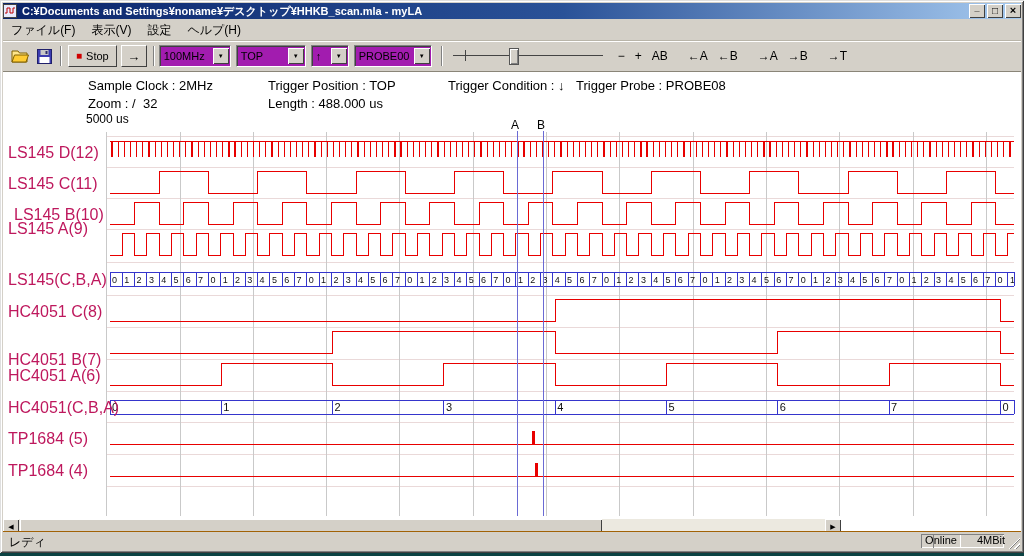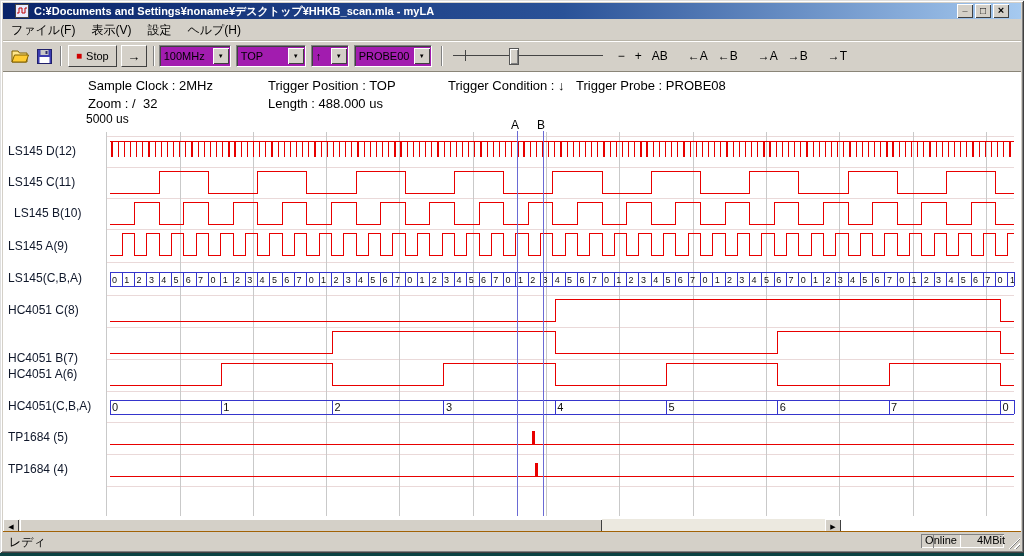--- a/index.html
+++ b/index.html
@@ -2,21 +2,21 @@
 <html><head>
 <meta charset="utf-8">
 <style>
   html,body{margin:0;padding:0;background:#000;}
   .app{position:relative;width:1024px;height:556px;background:#0b4343;font-family:"Liberation Sans",sans-serif;overflow:hidden;}
   .window{position:absolute;left:0;top:0;width:1024px;height:553px;background:#d4d0c8;
     box-shadow:inset 1px 1px 0 #dfdfdf, inset -1px -1px 0 #404040, inset 2px 2px 0 #ffffff, inset -2px -2px 0 #808080;}
   
   .titlebar{position:absolute;left:3px;top:3px;right:3px;height:16px;
     background:linear-gradient(90deg,#0a246a 0%,#2a5298 55%,#a6caf0 100%);
-    display:flex;align-items:center;padding:0 12px;z-index:6;}
+    display:flex;align-items:center;padding:0 0;z-index:6;}
   .app-icon{width:16px;height:14px;margin-right:3px;display:flex;align-items:center;}
   .title-text{flex:1;color:#fff;font-size:11px;font-weight:bold;white-space:nowrap;overflow:hidden;}
   .win-btns{display:flex;gap:2px;}
   .wbtn{width:16px;height:14px;background:#d4d0c8;border:none;padding:0;font-family:inherit;
     box-shadow:inset 1px 1px 0 #fff, inset -1px -1px 0 #404040;display:flex;align-items:center;justify-content:center;color:#000;}
   .g-min{font-size:9px;font-weight:bold;margin-top:-6px;}
   .g-max{font-size:10px;margin-top:-2px;}
   .g-close{font-size:11px;font-weight:bold;margin-top:-2px;}
   
   .menubar{position:absolute;left:3px;top:21px;right:3px;height:19px;display:flex;align-items:center;font-size:12px;z-index:6;background:#d4d0c8;}
@@ -44,21 +44,21 @@
     box-shadow:inset 1px 1px 0 #fff, inset -1px -1px 0 #808080;}
   .tbtn{background:none;border:none;font-family:inherit;font-size:12px;color:#000;height:22px;padding:2px 4px;margin:0 1px;}
   .gap{width:10px;}
   
   .info-text{position:absolute;font-size:13px;color:#000;white-space:pre;z-index:3;}
   
   .content{position:absolute;left:3px;top:70px;right:3px;bottom:20px;background:#fff;z-index:1;}
   #wave-svg{position:absolute;left:0;top:0;width:1024px;height:556px;z-index:2;pointer-events:none;
     font-family:"Liberation Sans",sans-serif;shape-rendering:crispEdges;}
   #channel-labels{position:absolute;left:0;top:0;z-index:3;}
-  .ch-label{position:absolute;left:8px;font-size:12px;color:#0f172a;white-space:nowrap;}
+  .ch-label{position:absolute;left:8px;font-size:16px;color:#be185d;white-space:nowrap;}
   
   .hscroll{position:absolute;left:3px;top:519px;width:838px;height:16px;background:#ece9e0;z-index:4;}
   .sb-btn{position:absolute;top:0;width:16px;height:16px;background:#d4d0c8;border:none;padding:0;
     box-shadow:inset 1px 1px 0 #fff, inset -1px -1px 0 #404040;display:flex;align-items:center;justify-content:center;}
   .sb-left{left:0;}.sb-right{right:0;}
   .sb-arrow{font-size:7px;color:#000;}
   .sb-thumb{position:absolute;left:17px;top:0;width:582px;height:16px;background:#d4d0c8;
     box-shadow:inset 1px 1px 0 #fff, inset -1px -1px 0 #404040;}
   
   .statusbar{position:absolute;left:3px;right:3px;bottom:3px;height:18px;background:#d4d0c8;z-index:5;
@@ -339,21 +339,21 @@
           <line x1="517" y1="131" x2="517" y2="516" stroke="#6a6ad4"></line>
           <text x="515" y="129" font-size="12" fill="#000000" text-anchor="middle">A</text>
           <line x1="543" y1="131" x2="543" y2="516" stroke="#6a6ad4"></line>
           <text x="541" y="129" font-size="12" fill="#000000" text-anchor="middle">B</text>
         </g>
       </svg>
     <div id="channel-labels">
         <div class="ch-label" style="top: 144px;">LS145 D(12)</div>
         <div class="ch-label" style="top: 175px;">LS145 C(11)</div>
         <div class="ch-label" style="top: 206px; margin-left: 6px;">LS145 B(10)</div>
-        <div class="ch-label" style="top: 239px;">LS145 A(9)</div>
+        <div class="ch-label" style="top: 220px;">LS145 A(9)</div>
         <div class="ch-label" style="top: 271px;">LS145(C,B,A)</div>
         <div class="ch-label" style="top: 303px;">HC4051 C(8)</div>
         <div class="ch-label" style="top: 335px; margin-top: 16px;">HC4051 B(7)</div>
         <div class="ch-label" style="top: 367px;">HC4051 A(6)</div>
         <div class="ch-label" style="top: 399px;">HC4051(C,B,A)</div>
         <div class="ch-label" style="top: 430px;">TP1684 (5)</div>
         <div class="ch-label" style="top: 462px;">TP1684 (4)</div>
       </div>
 
     <div class="hscroll">

